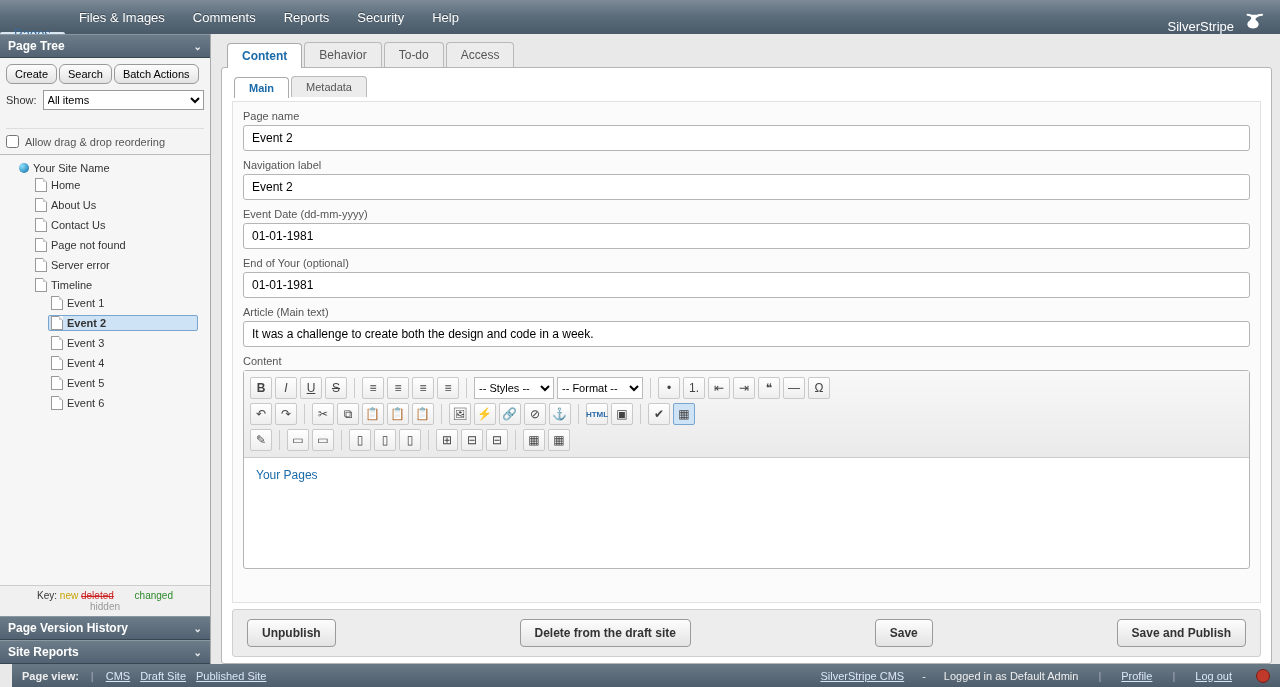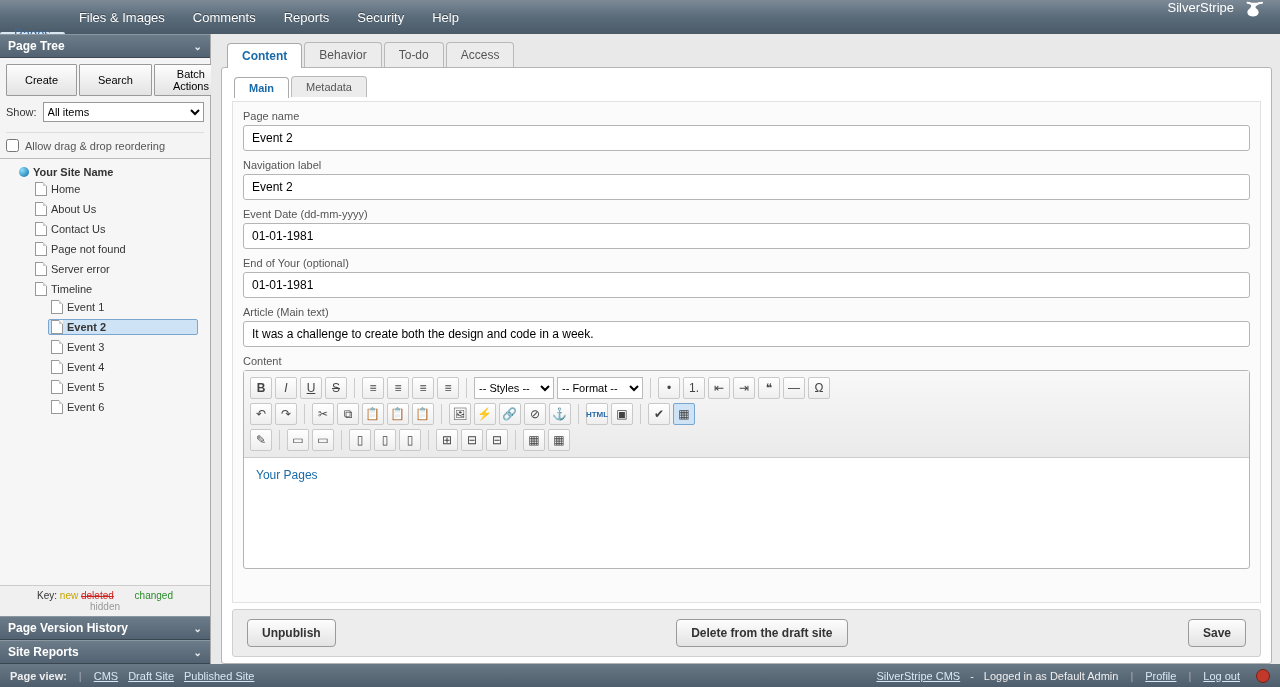--- a/index.html
+++ b/index.html
@@ -23,21 +23,21 @@
   cursor: pointer;
 }
 .topbar .menuitem.active {
   background: #d9e7f2;
   color: #3a6a9a;
   text-shadow: none;
   border-top-left-radius: 3px;
   border-top-right-radius: 3px;
   margin-top: 32px;
 }
-.brand { margin-left: auto; display:flex; align-items:flex-start; padding: 0 16px; gap:8px; font-size:13px; }
+.brand { margin-left: auto; display:flex; align-items:flex-end; padding: 0 16px; gap:8px; font-size:13px; }
 .brand-logo { width:22px; height:22px; }
 
 
 .body {
   position: absolute;
   top:34px; bottom:23px; left:0; right:0;
   display: flex;
 }
 .left {
   width: 211px; min-width:211px;
@@ -62,37 +62,37 @@
   display:flex; align-items:center; justify-content:space-between;
   border-top:1px solid #8a97a3;
   border-bottom:1px solid #3a4650;
 }
 .panel-header .chev { font-size:10px; opacity:.9; }
 .panel-body { background:#f4f4f4; padding:6px 6px; border-bottom:1px solid #bbb; }
 .btnrow { display:flex; gap:2px; margin-bottom:6px; }
 .btn {
   background: linear-gradient(#fdfdfd,#e3e3e3);
   border:1px solid #9a9a9a;
-  border-radius:1px;
-  padding:3px 18px;
+  border-radius:6px;
+  padding:3px 8px;
   font-size:11px;
   cursor:pointer;
 }
-.showrow { display:flex; align-items:center; gap:6px; font-size:11px; margin-bottom:10px;}
+.showrow { display:flex; align-items:center; gap:6px; font-size:11px; margin-bottom:18px;}
 .showrow select { flex:1; font-size:11px; height:20px; border:1px solid #999; background:#fff;}
 .chkrow { display:flex; align-items:center; gap:6px; font-size:11px; color:#555; border-top:1px solid #ddd; padding-top:6px;}
 .tree { background:#f6f6f6; flex:1; overflow:auto; font-size:11px; padding:4px 0;}
 .tree ul { list-style:none; padding-left:16px;}
 .tree li { padding:2px 4px 2px 0; white-space:nowrap; position:relative;}
 .tree li > .row { display:flex; align-items:center; gap:4px; padding:1px 3px; border-radius:2px; cursor:pointer;}
 .tree li.selected > .row { background:#cfe3f6; border:1px solid #7aa5cf; font-weight:bold; padding:0 2px;}
 .pageicon { width:12px; height:14px; border:1px solid #999; background:#fff; display:inline-block; position:relative;}
 .pageicon::after{content:""; position:absolute; right:-1px; top:-1px; border-top:4px solid #f6f6f6; border-left:4px solid #ccc;}
 .siteicon { width:10px; height:10px; background:radial-gradient(circle at 30% 30%, #8ddfff, #0a6aa0); border-radius:50%; display:inline-block;}
-.site-root { font-weight:bold; }
+.site-root { font-weight:normal; }
 .key { font-size:10px; text-align:center; padding:4px; border-top:1px solid #ccc; background:#f0f0f0;}
 .key .k-new{color:#c8a300;} .key .k-del{color:#c22; text-decoration:line-through;} .key .k-chg{color:#2a8a2a;padding-left:18px;} .key .k-hid{color:#999;}
 
 
 .tabs { display:flex; gap:2px; margin-left:6px; }
 .tab {
   background:#ececec; border:1px solid #b9b9b9; border-bottom:none;
   padding:5px 14px; font-size:12px; color:#555;
   border-top-left-radius:4px; border-top-right-radius:4px;
   cursor:pointer;
@@ -141,24 +141,24 @@
 }
 .bigbtn{
   background:linear-gradient(#fdfdfd,#e3e3e3);
   border:1px solid #9a9a9a; border-radius:4px;
   padding:6px 14px; font-size:12px; font-weight:bold; color:#333;
   cursor:pointer;
 }
 
 
 .statusbar{
-  position:absolute; left:0; right:0; bottom:0; height:23px;
+  position:absolute; left:12px; right:0; bottom:0; height:23px;
   background:linear-gradient(#6a7986,#4e5d6b);
   color:#eee; font-size:11px;
-  display:flex; align-items:center; padding:0 10px; gap:10px;
+  display:flex; align-items:center; padding:0 10px; gap:18px;
 }
 .statusbar .left-group{ display:flex; align-items:center; gap:10px;}
 .statusbar a{ color:#d9e7f5; text-decoration:underline; cursor:pointer;}
 .statusbar .spacer{flex:1;}
 .statusbar .sep{ color:#aab; margin:0 2px;}
 .close-dot{ width:14px;height:14px;border-radius:50%;background:#c0392b; border:1px solid #7a1f16; display:inline-block; margin-left:6px;}
 </style>
 </head>
 <body>
 
@@ -412,20 +412,21 @@
             <div class="editor-body">
               <a>Your Pages</a>
             </div>
           </div>
         </div>
       </div>
       <div class="action-bar">
         <button class="bigbtn">Unpublish</button>
         <button class="bigbtn">Delete from the draft site</button>
         <button class="bigbtn">Save</button>
+        <button class="bigbtn">Save and Publish</button>
       </div>
     </div>
   </div>
 </div>
 
 <div class="statusbar">
   <div class="left-group">
     <b>Page view:</b>
     <span class="sep">|</span>
     <a>CMS</a>

